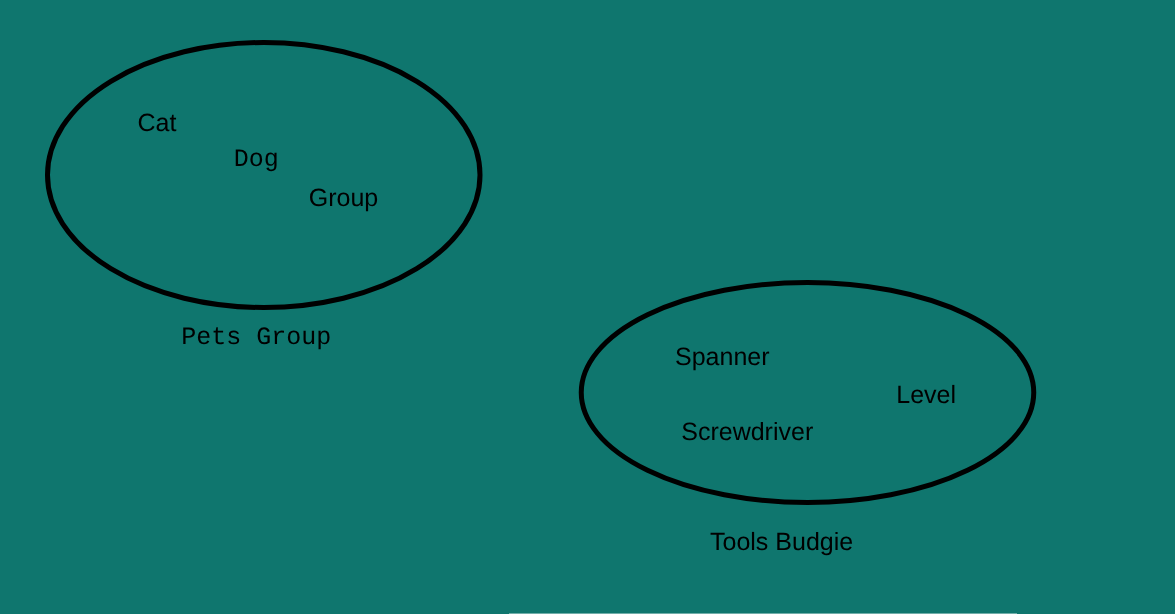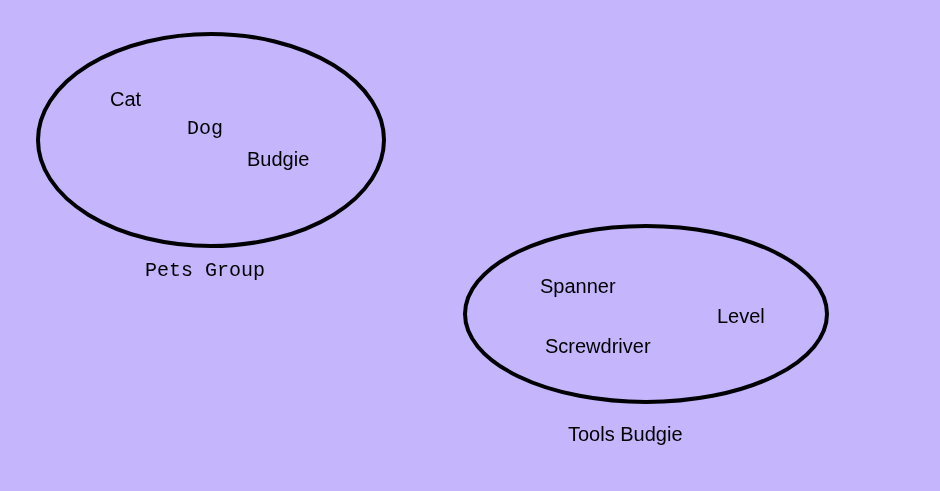--- a/index.html
+++ b/index.html
@@ -43,30 +43,30 @@
   .member-label {
     font-size: 20px;
   }
   .group-label {
     font-size: 20px;
   }
 </style>
 </head>
 <body style="background: rgb(255, 255, 255);">
 
-<div id="canvas" style="background: #c4b5fd;">
+<div id="canvas" style="background: #0f766e;">
 
   <svg id="diagram-svg" viewBox="0 0 940 491" xmlns="http://www.w3.org/2000/svg">
     <ellipse class="set-ellipse" cx="211" cy="140" rx="173" ry="106" stroke-width="4" stroke="#000000"></ellipse>
     <ellipse class="set-ellipse" cx="646" cy="314" rx="181" ry="88" stroke-width="4" stroke="#000000"></ellipse>
   </svg>
 
   <span class="diagram-label member-label" style="left: 110px; top: 89px; color: rgb(0, 0, 0);">Cat</span>
   <span class="diagram-label member-label" style="left: 187px; top: 119px; color: rgb(0, 0, 0); font-family: Liberation Mono, monospace;">Dog</span>
-  <span class="diagram-label member-label" style="left: 247px; top: 149px; color: rgb(0, 0, 0);">Budgie</span>
+  <span class="diagram-label member-label" style="left: 247px; top: 149px; color: rgb(0, 0, 0);">Group</span>
   <span class="diagram-label group-label" style="left: 145px; top: 261px; color: rgb(0, 0, 0); font-family: Liberation Mono, monospace;">Pets Group</span>
 
   <span class="diagram-label member-label" style="left: 540px; top: 276px; color: rgb(0, 0, 0);">Spanner</span>
   <span class="diagram-label member-label" style="left: 717px; top: 306px; color: rgb(0, 0, 0);">Level</span>
   <span class="diagram-label member-label" style="left: 545px; top: 336px; color: rgb(0, 0, 0); text-align: right;">Screwdriver</span>
   <span class="diagram-label group-label" style="left: 568px; top: 424px; color: rgb(0, 0, 0);">Tools Budgie</span>
 
 </div>
 
 </body></html>

